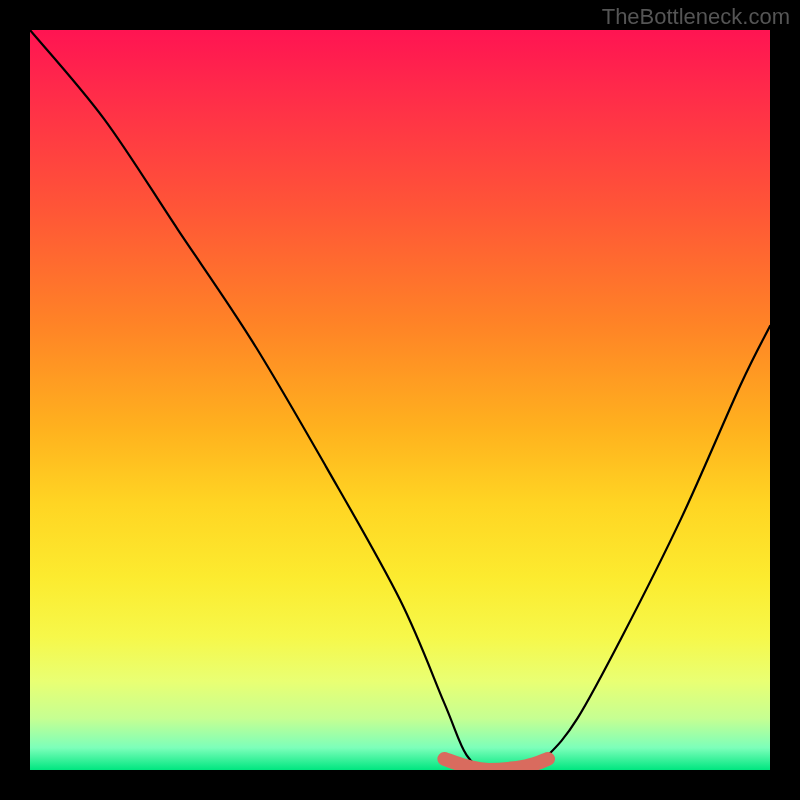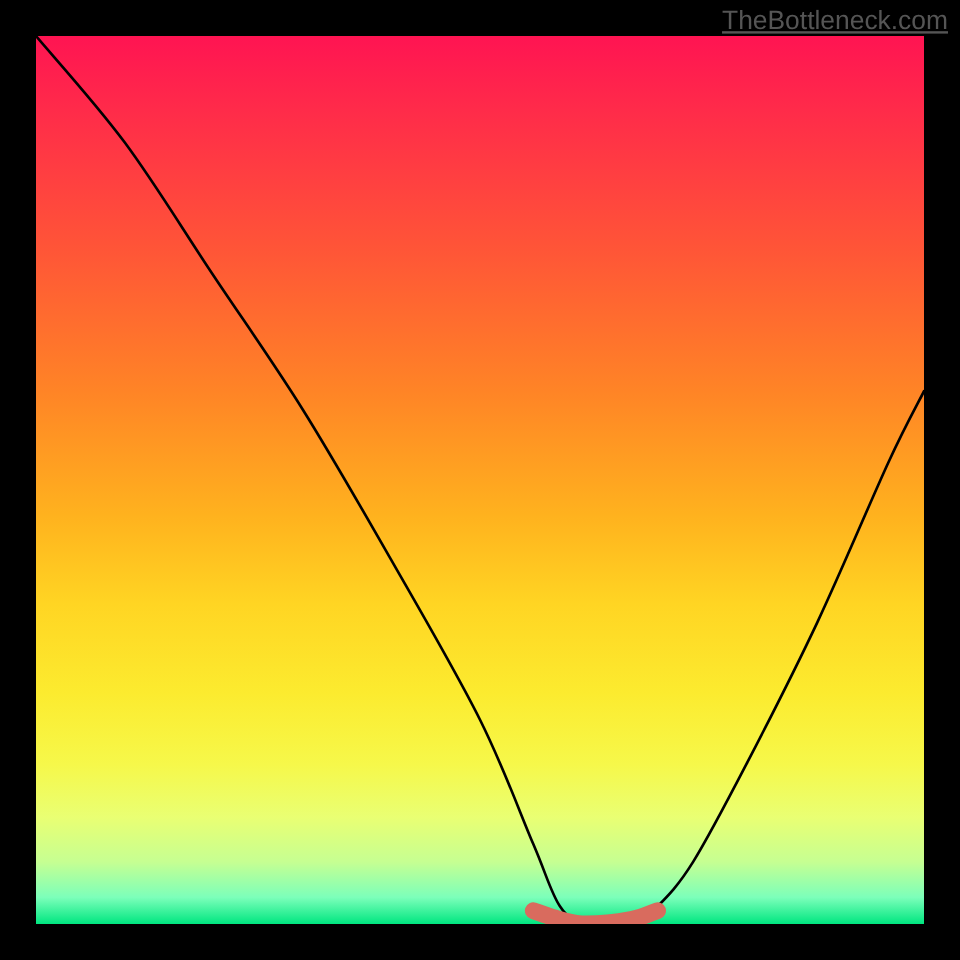--- a/index.html
+++ b/index.html
@@ -11,21 +11,20 @@
     font-family: Arial, sans-serif;
     overflow: hidden;
   }
   .watermark {
     position: absolute;
     top: 4px;
     right: 10px;
     color: #555;
     font-size: 22px;
     z-index: 10;
-    text-decoration: underline;
   }
   .plot-area {
     position: absolute;
     left: 30px;
     top: 30px;
     width: 740px;
     height: 740px;
     overflow: hidden;
   }
   .gradient {

